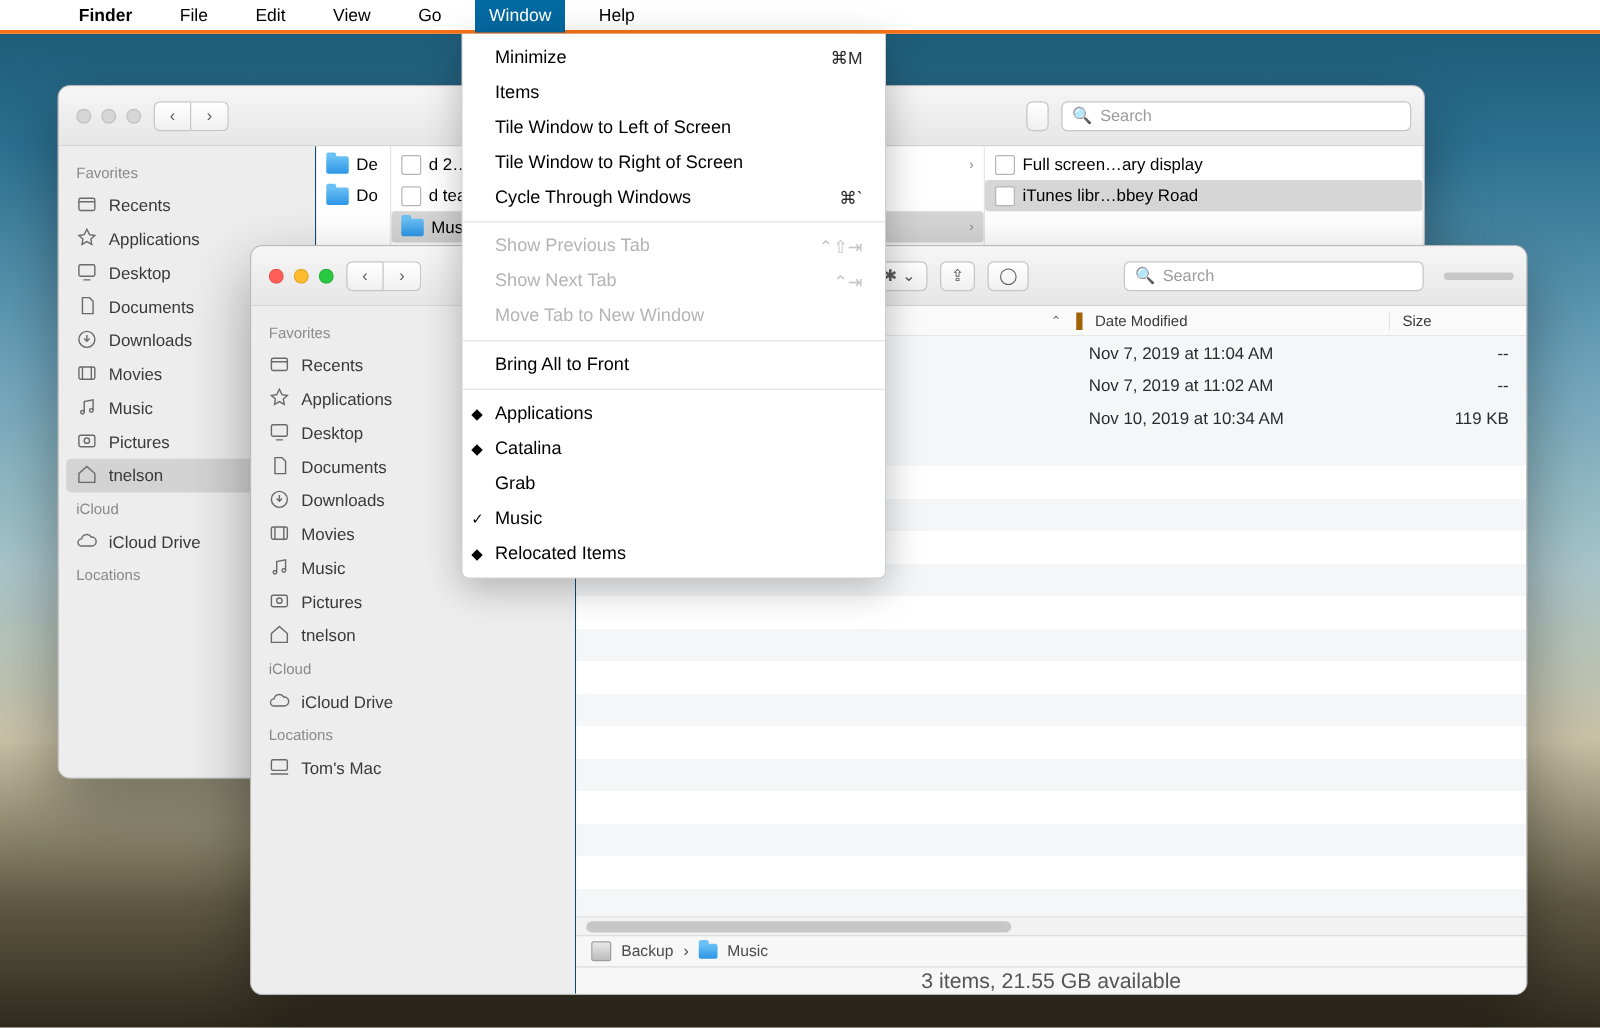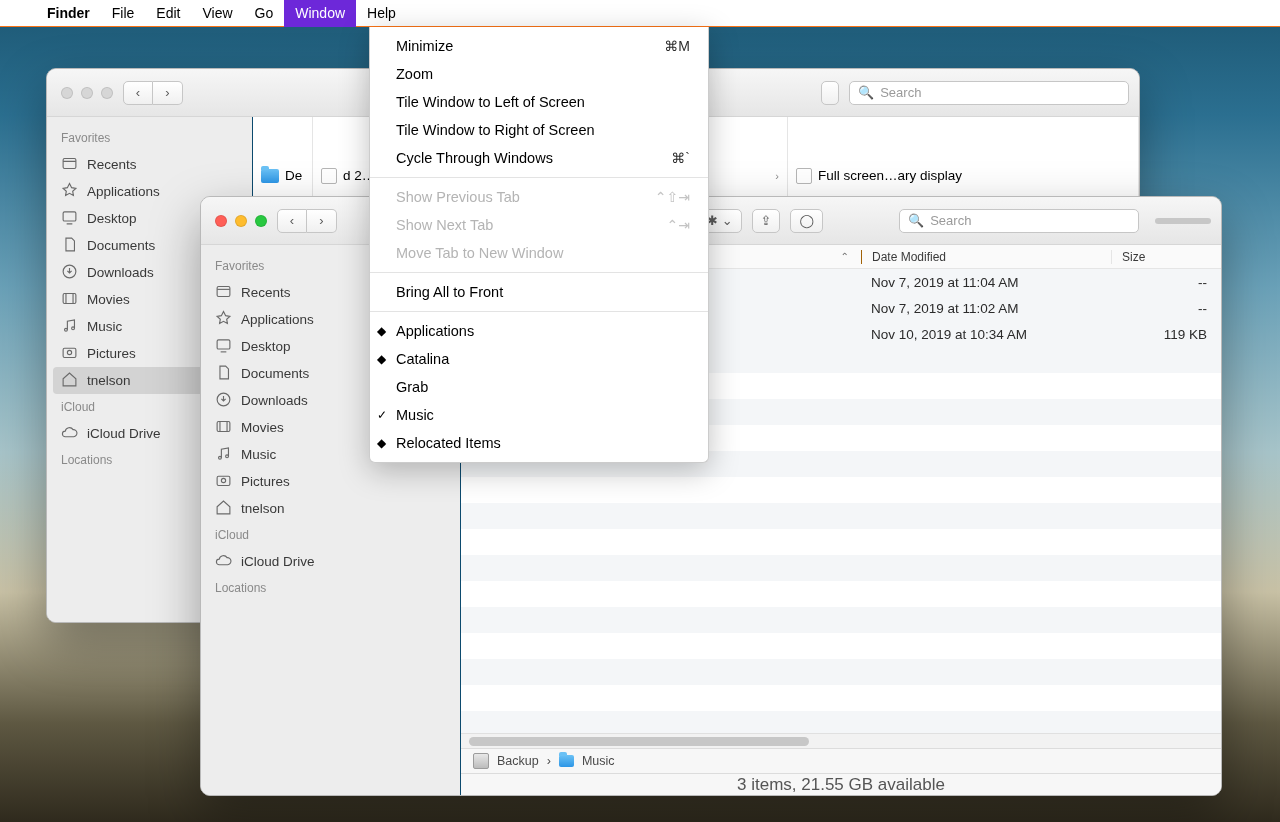--- a/index.html
+++ b/index.html
@@ -2,25 +2,25 @@
 <html><head>
 <meta charset="utf-8">
 <style>
 * { box-sizing: border-box; margin: 0; padding: 0; }
 html, body { width: 1280px; height: 822px; overflow: hidden; font-family: -apple-system, "Helvetica Neue", Arial, sans-serif; font-size: 13px; }
 body {
   background: linear-gradient(180deg,#1c5773 0%,#2b6f90 14%,#6aa1b8 35%,#a7c4c9 55%,#c8c1a5 72%,#5e5842 88%,#2f2a1d 100%);
   position: relative;
 }
 
-.menubar { position:absolute; top:0; left:0; right:0; height:27px; background:#fff; border-bottom:1px solid #f97316; display:flex; align-items:center; padding:0 12px; gap:0; z-index:100; }
+.menubar { position:absolute; top:0; left:0; right:0; height:27px; background:#fff; border-bottom:3px solid #f97316; display:flex; align-items:center; padding:0 12px; gap:16px; z-index:100; }
 .apple { font-size:16px; padding:0 12px; }
 .menu { padding:0 11px; height:27px; line-height:27px; font-size:14px; cursor:default; }
 .menu.bold { font-weight:600; }
-.menu.open { background:#6d28d9; color:#fff; }
+.menu.open { background:#0369a1; color:#fff; }
 
 .dropdown { position:absolute; top:27px; left:369px; width:340px; background:#fff; border:1px solid #ccc; border-top:none; border-radius:0 0 6px 6px; box-shadow:0 8px 30px rgba(0,0,0,.25); z-index:110; padding:5px 0; }
 .dd-item { display:flex; align-items:flex-start; padding:3px 18px 3px 26px; font-size:14.5px; line-height:22px; position:relative; }
 .dd-item.disabled { color:#b4b4b4; }
 .dd-item.selected { background:#0a66ff; color:#fff; }
 .dd-item .short { margin-left:auto; color:#2b2b2b; font-size:14px; }
 .dd-item.disabled .short { color:#c4c4c4; }
 .dd-sep { height:1px; background:#e3e3e3; margin:5px 0; }
 .dd-mark { position:absolute; left:7px; font-size:12px; }
 
@@ -42,31 +42,31 @@
 .search { height:24px; border:1px solid #c6c6c6; border-radius:5px; background:#fff; display:flex; align-items:center; padding:0 8px; font-size:13px; color:#9a9a9a; gap:6px;}
 .body { flex:1; display:flex; overflow:hidden; }
 .sidebar { width:206px; background:#ededed; border-right:1px solid #0c4a6e; padding:8px 0; font-size:13.5px; overflow:hidden; }
 .sb-head { padding:6px 14px; color:#8a8a8a; font-size:12px; font-weight:500; }
 .sb-item { display:flex; align-items:center; gap:9px; padding:4px 14px; color:#393939; height:27px; }
 .sb-item.sel { background:#d3d3d3; border-radius:4px; margin:0 6px; padding:4px 8px; }
 .sb-item svg, .ico svg { width:17px; height:17px; fill:none; stroke:#6a6a6a; stroke-width:1.6; }
 .content { flex:1; background:#fff; display:flex; flex-direction:column; overflow:hidden; }
 .cols { flex:1; display:flex; overflow:hidden; }
 .col { border-right:1px solid #e5e5e5; overflow:hidden; padding-top:2px; }
-.col .row { display:flex; align-items:center; gap:6px; padding:4px 8px; font-size:13.5px; height:25px; white-space:nowrap; overflow:hidden;margin-top:44px; }
+.col .row { display:flex; align-items:center; gap:6px; padding:4px 8px; font-size:13.5px; height:25px; white-space:nowrap; overflow:hidden; }
 .col .row.sel { background:#d6d6d6; border-radius:3px; }
 .chev { margin-left:auto; color:#8a8a8a; font-size:11px; padding-left:6px;}
 .bluedot { width:10px; height:10px; border-radius:50%; background:#0a66ff; display:inline-block; margin-left:4px;}
 .folder-ic { width:18px; height:14px; background:linear-gradient(#6ac1f5,#2d96e6); border-radius:2px; position:relative; flex:none;}
 .folder-ic::before{content:""; position:absolute; top:-3px; left:0; width:8px; height:4px; background:#6ac1f5; border-radius:2px 2px 0 0;}
 .file-ic { width:16px; height:16px; border:1px solid #b6b6b6; border-radius:2px; background:#fff; flex:none;}
 .list-header { display:flex; align-items:center; height:24px; border-bottom:1px solid #e5e5e5; background:#fafafa; font-size:12px; color:#3a3a3a; }
 .lh-name { flex:1; padding-left:32px; display:flex; align-items:center; }
 .lh-name .caret { margin-left:auto; padding-right:12px; color:#6a6a6a; font-size:10px;}
-.lh-mod { width:250px; border-left:1px solid #a16207; padding-left:10px; }
+.lh-mod { width:250px; border-left:5px solid #a16207; padding-left:10px; }
 .lh-size { width:110px; border-left:1px solid #e5e5e5; padding-left:10px; }
 .list-row { display:flex; align-items:center; height:26px; font-size:13.5px; }
 .list-row:nth-child(odd){ background:#f4f6f8; }
 .lr-name { flex:1; display:flex; align-items:center; gap:8px; padding-left:8px; }
 .lr-mod { width:250px; color:#2b2b2b; padding-left:10px;}
 .lr-size { width:110px; text-align:right; padding-right:14px; color:#2b2b2b;}
 .discl { width:10px; color:#7a7a7a; font-size:10px; }
 .pathbar { height:25px; border-top:1px solid #dcdcdc; background:#f7f7f7; display:flex; align-items:center; gap:8px; padding:0 12px; font-size:12.5px; color:#4a4a4a; }
 .statusbar { height:22px; border-top:1px solid #dcdcdc; background:#f7f7f7; text-align:center; font-size:17px; color:#555; line-height:22px; }
 .scroll-h { height:15px; background:#f2f2f2; border-top:1px solid #e0e0e0; position:relative; }
@@ -87,21 +87,21 @@
   <span class="menu">Help</span>
 </div>
 
 <div class="dropdown">
 
   <div class="dd-item">
       <span>Minimize</span>
       <span class="short">⌘M</span>
     </div>
   <div class="dd-item">
-      <span>Zoom</span>
+      <span>Items</span>
     </div>
   <div class="dd-item">
       <span>Tile Window to Left of Screen</span>
     </div>
   <div class="dd-item">
       <span>Tile Window to Right of Screen</span>
     </div>
   <div class="dd-item">
       <span>Cycle Through Windows</span>
       <span class="short">⌘`</span>
@@ -381,20 +381,27 @@
           <span>tnelson</span>
         </div>
       <div class="sb-head">iCloud</div>
       <div class="sb-item">
           <span class="ico"><svg viewBox="0 0 24 24">
               <path d="M6 18a4 4 0 010-8 6 6 0 0111-2 4 4 0 011 10H6z"></path>
             </svg></span>
           <span>iCloud Drive</span>
         </div>
       <div class="sb-head">Locations</div>
+      <div class="sb-item">
+          <span class="ico"><svg viewBox="0 0 24 24">
+              <rect x="3" y="4" width="18" height="12" rx="2"></rect>
+              <path d="M2 20h20"></path>
+            </svg></span>
+          <span>Tom's Mac</span>
+        </div>
     </div>
     <div class="content">
       <div class="list-header">
         <div class="lh-name">
             <span></span>
             <span class="caret">⌃</span>
           </div>
         <div class="lh-mod">Date Modified</div>
         <div class="lh-size">Size</div>
       </div>

